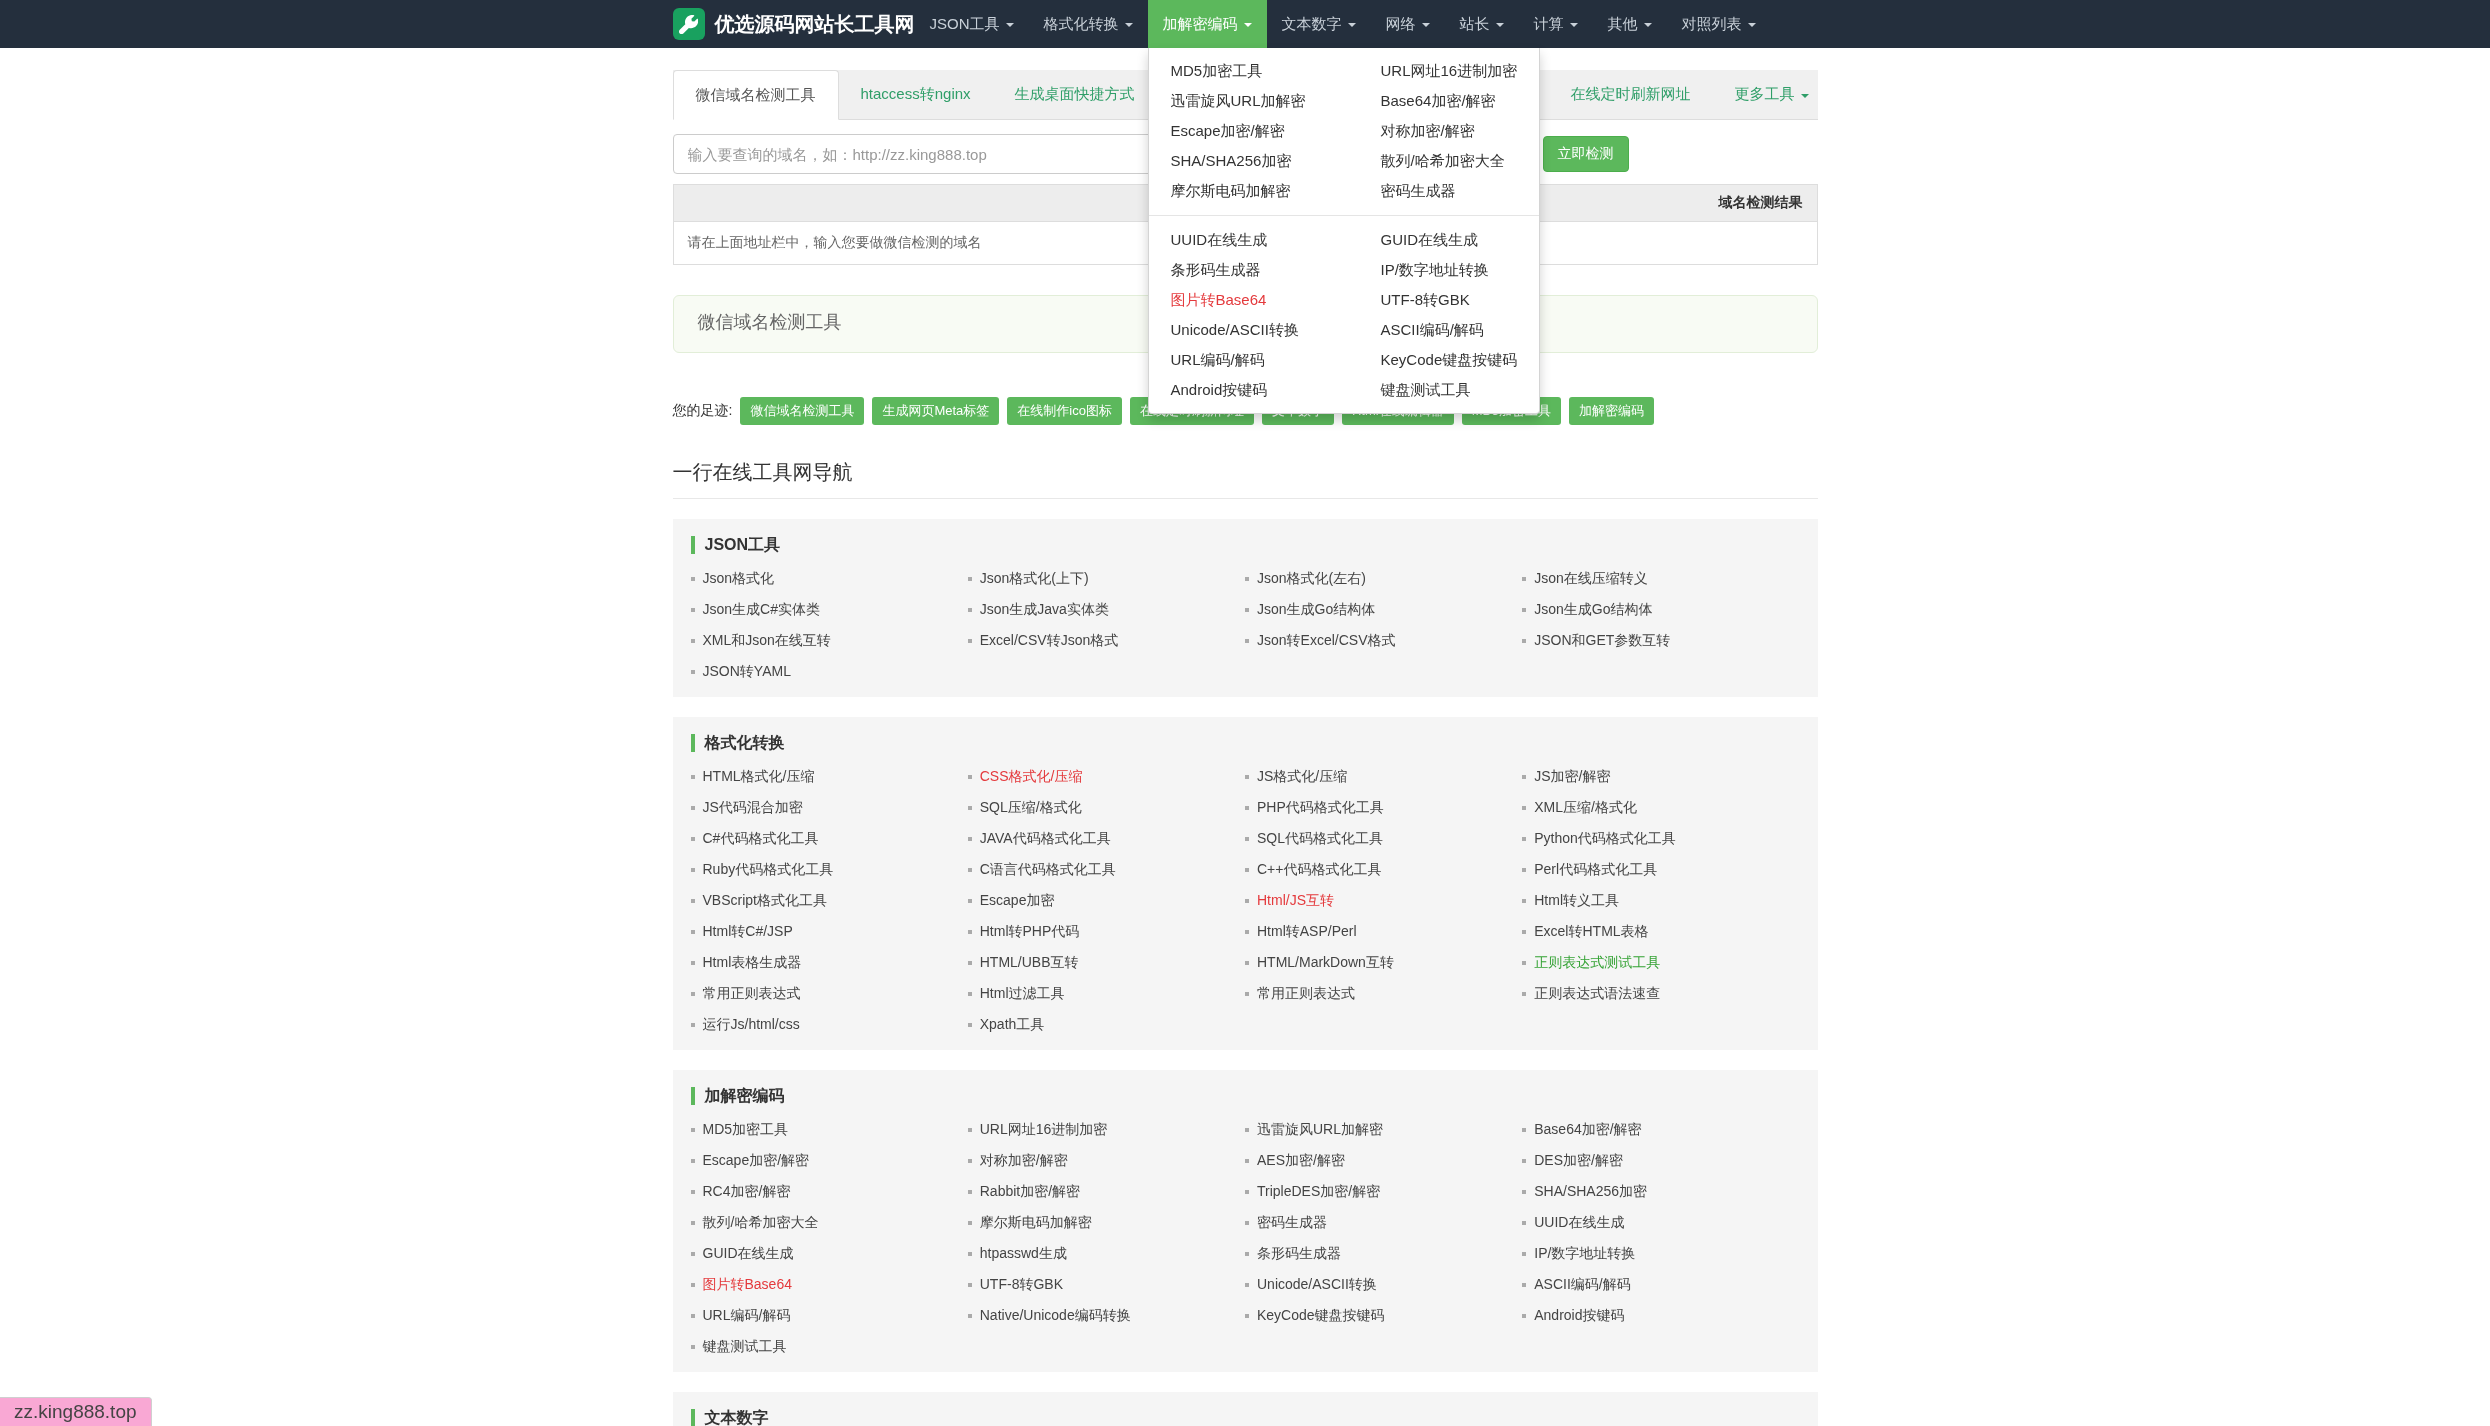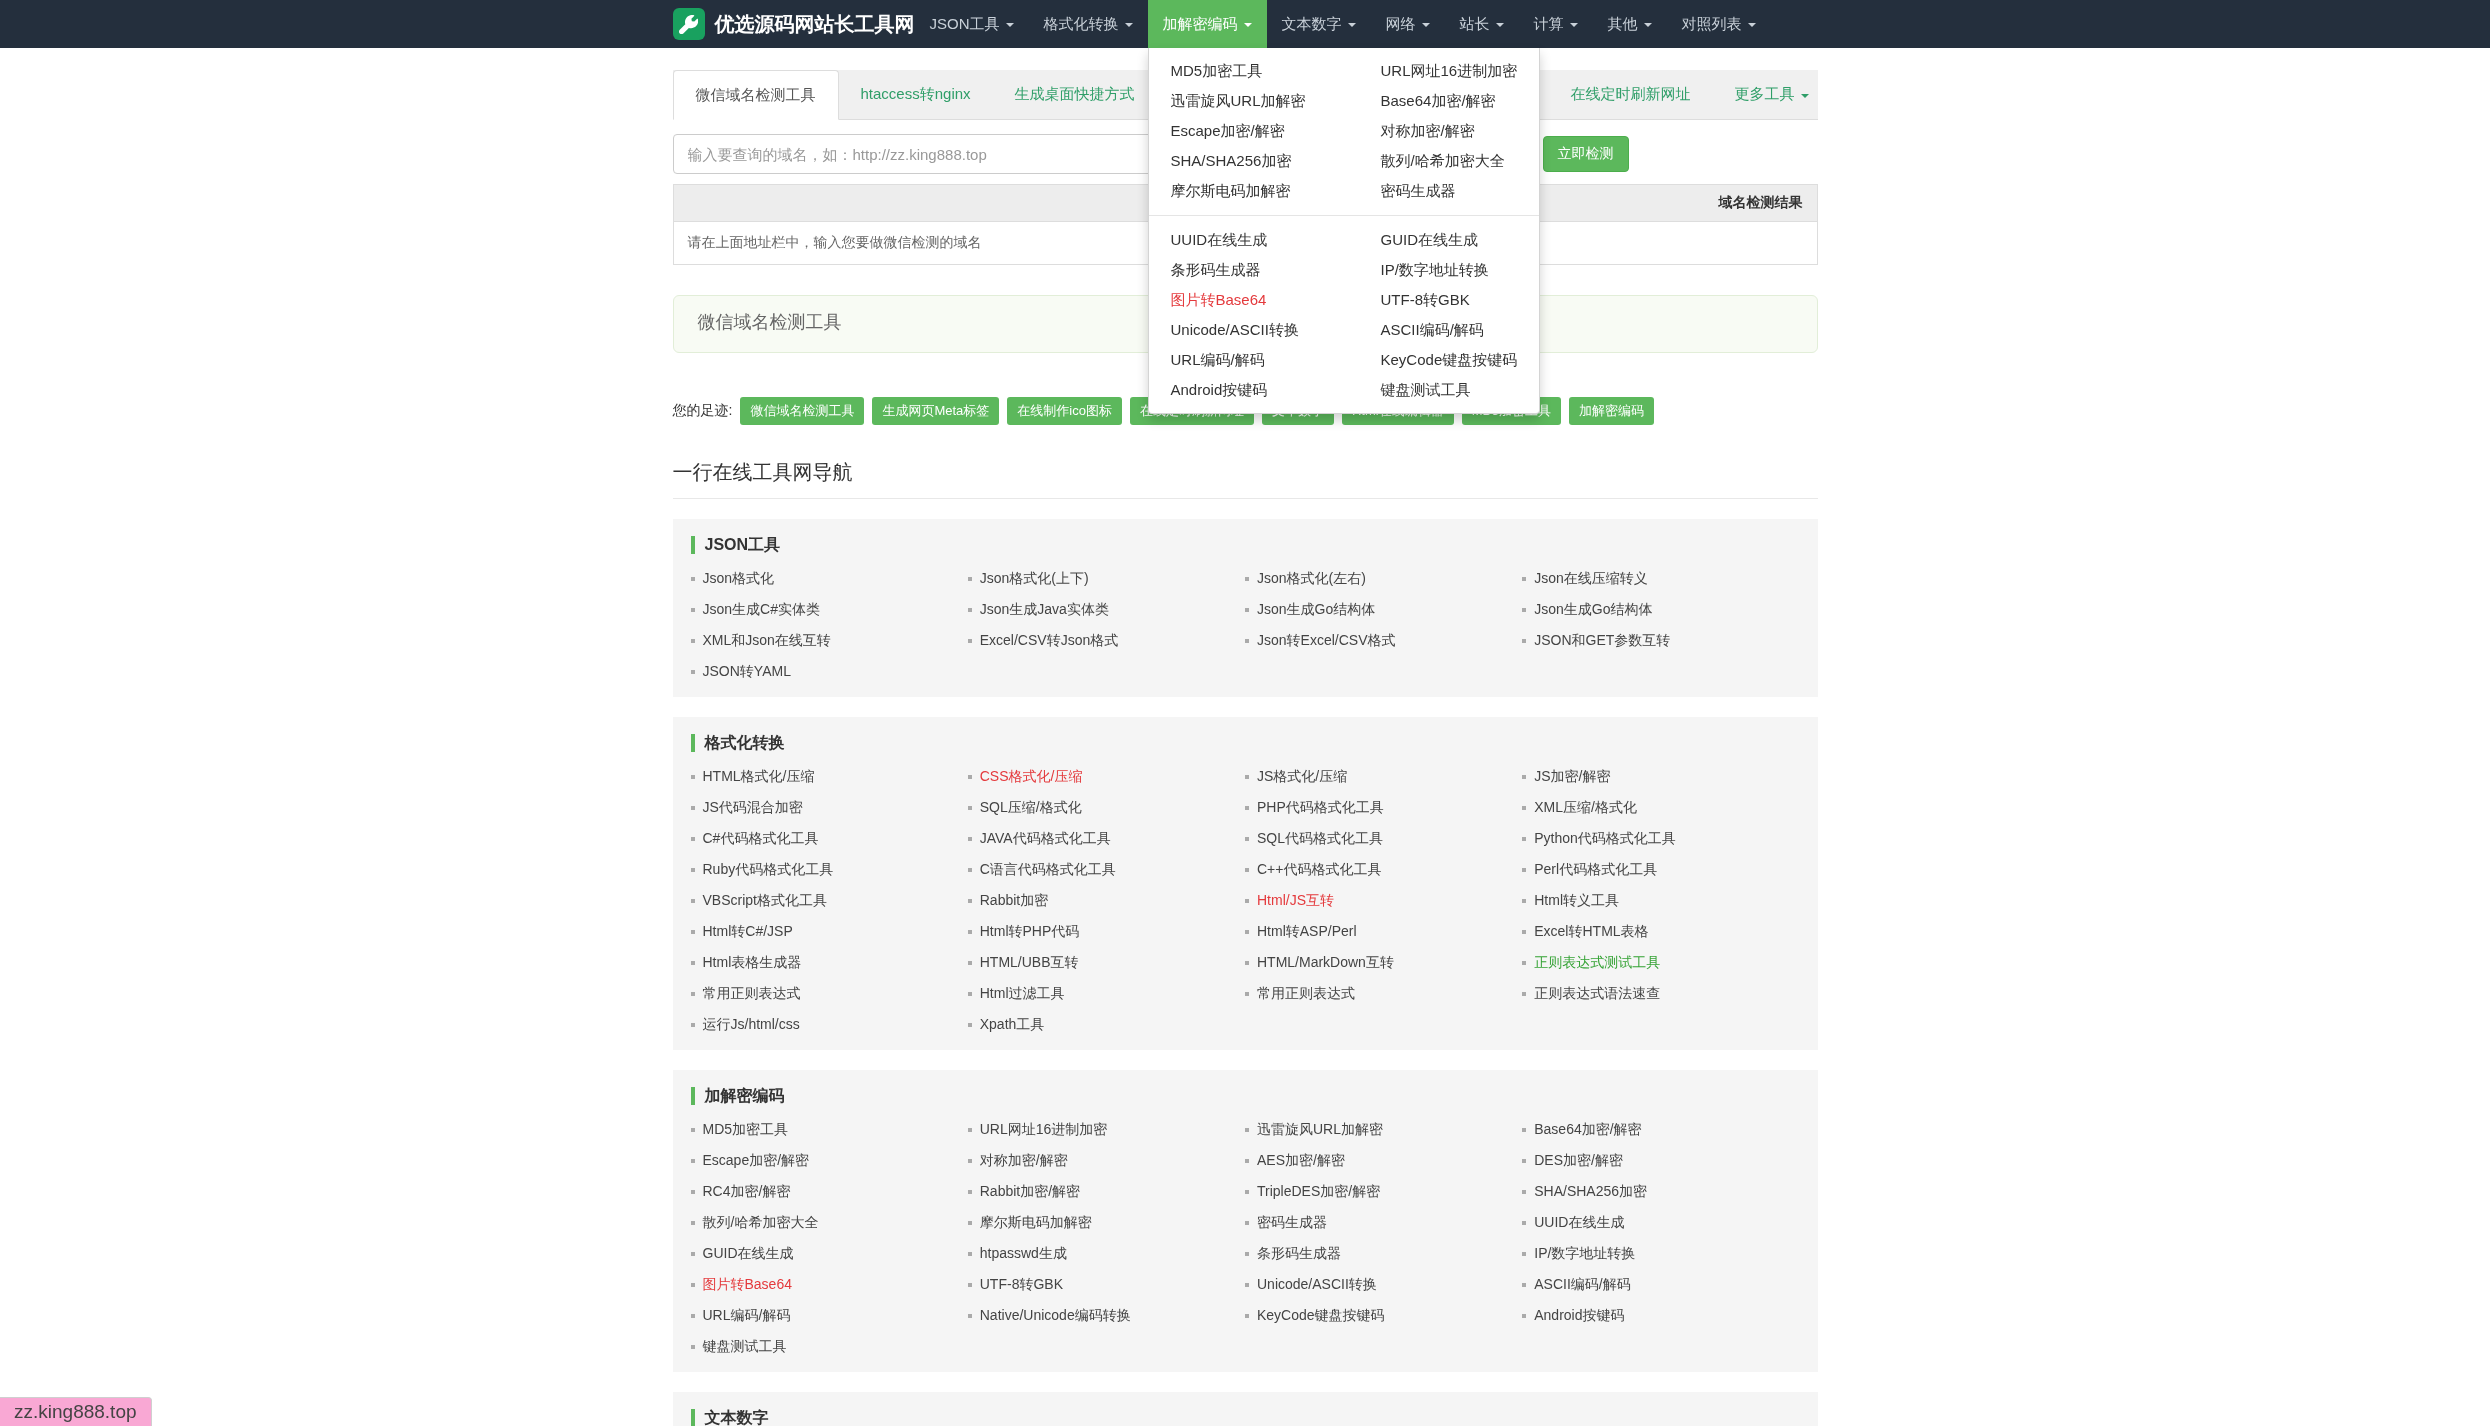--- a/index.html
+++ b/index.html
@@ -322,21 +322,21 @@
           <li class="item">
             <span>C++代码格式化工具</span>
           </li>
           <li class="item">
             <span>Perl代码格式化工具</span>
           </li>
           <li class="item">
             <span>VBScript格式化工具</span>
           </li>
           <li class="item">
-            <span>Rabbit加密</span>
+            <span>Escape加密</span>
           </li>
           <li class="item red">
             <span>Html/JS互转</span>
           </li>
           <li class="item">
             <span>Html转义工具</span>
           </li>
           <li class="item">
             <span>Html转C#/JSP</span>
           </li>

